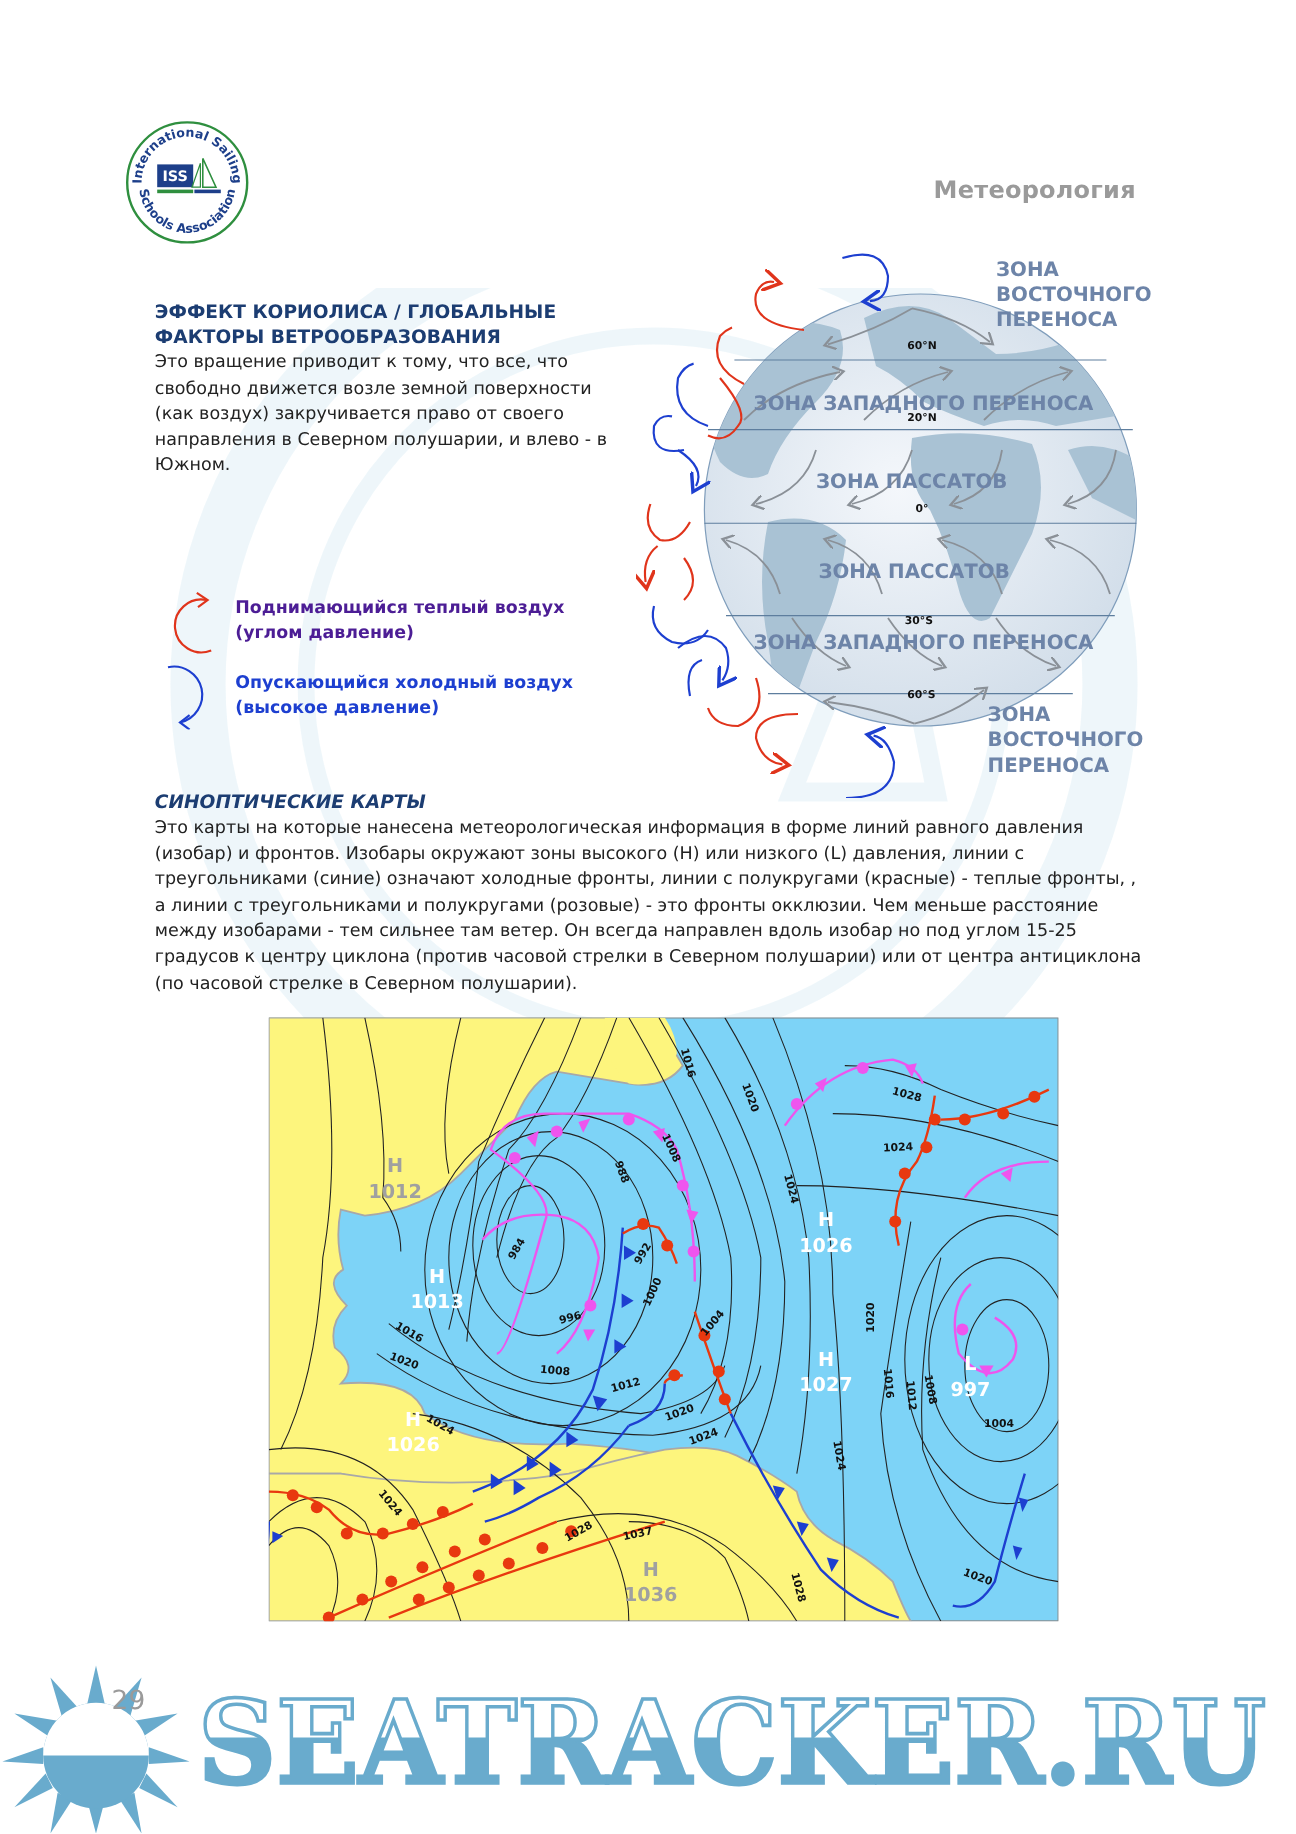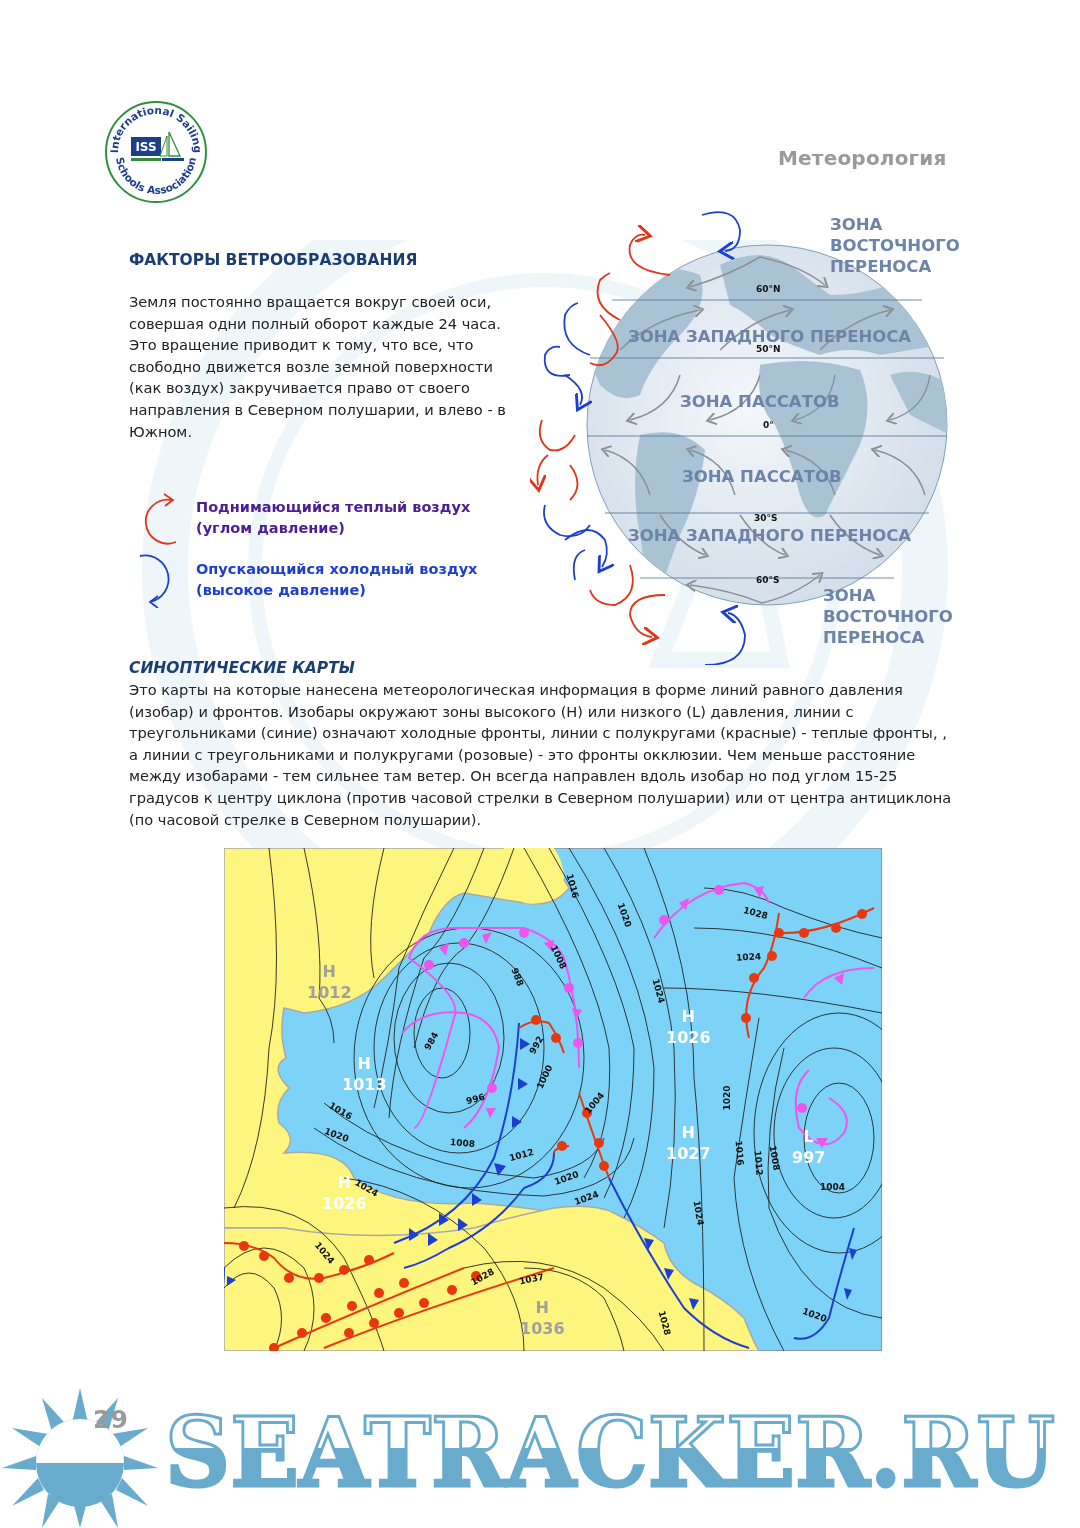--- a/index.html
+++ b/index.html
@@ -24,21 +24,21 @@
   .cold { color: #1d3fd0; }
   .globe-wrap { left: 530px; top: 195px; width: 440px; height: 470px; }
   .zone-label { position: absolute; font-size: 16.5px; font-weight: bold; color: #6d84a8; text-align: left; line-height: 21px; }
   .lat-label { position: absolute; font-size: 9px; font-weight: bold; color: #111; }
   .sec2-title { left: 129px; top: 658px; font-style: italic; }
   .sec2-body { left: 129px; top: 679px; width: 830px; font-size: 14.6px; line-height: 21.6px; color: #222; }
   .map { left: 224px; top: 848px; width: 658px; height: 503px; }
   .map-label { position: absolute; font-size: 16px; font-weight: bold; text-align: center; line-height: 21px; }
   .iso-label { position: absolute; font-size: 9px; font-weight: bold; color: #111; }
   .footer-sun { left: 0; top: 1378px; width: 160px; height: 150px; }
-  .page-num { left: 93px; top: 1405px; font-size: 25px; font-weight: bold; color: #9a9a9a; }
+  .page-num { left: 93px; top: 1405px; font-size: 22px; font-weight: normal; color: #9a9a9a; }
 </style>
 </head>
 <body>
 
 <svg class="watermark" viewBox="0 0 810 620">
   <circle cx="405" cy="330" r="380" fill="none" stroke="#1d8fc0" stroke-width="46"></circle>
   <circle cx="405" cy="330" r="290" fill="none" stroke="#1d8fc0" stroke-width="14"></circle>
   <path d="M520 420 L600 220 L640 420 Z" fill="none" stroke="#1d8fc0" stroke-width="16"></path>
 </svg>
 
@@ -60,24 +60,24 @@
     <rect x="27" y="58" width="30" height="3" fill="#2f8f3f"></rect>
     <path d="M65 32 L65 56 L76 56 Z" fill="none" stroke="#2f8f3f" stroke-width="1.3"></path>
     <path d="M63 36 L63 56 L56 56 Z" fill="none" stroke="#2f8f3f" stroke-width="1"></path>
     <rect x="58" y="58" width="22" height="3" fill="#1d3f8a"></rect>
   </svg>
 </div>
 
 <div class="abs page-title">Метеорология</div>
 
 <div class="abs sec-title sec1-title">
+  <div>ЭФФЕКТ КОРИОЛИСА / ГЛОБАЛЬНЫЕ</div>
   <div>ФАКТОРЫ ВЕТРООБРАЗОВАНИЯ</div>
 </div>
 <div class="abs sec1-body">
-  <div>Земля постоянно вращается вокруг своей оси, совершая одни полный оборот каждые 24 часа.</div>
   <div>Это вращение приводит к тому, что все, что свободно движется возле земной поверхности (как воздух) закручивается право от своего направления в Северном полушарии, и влево - в Южном.</div>
 </div>
 
 <div class="abs legend-row legend1">
   <svg width="48" height="56" viewBox="0 0 48 56">
     <path d="M40 52 A22 22 0 1 1 36 10" fill="none" stroke="#e0341b" stroke-width="1.8"></path>
     <path d="M28 4 L37 10 L29 16" fill="none" stroke="#e0341b" stroke-width="1.8"></path>
   </svg>
   <div class="legend-text warm">
     <div>Поднимающийся теплый воздух</div>
@@ -190,21 +190,21 @@
   <div class="zone-label" style="left:98px;top:131px">ЗОНА ЗАПАДНОГО ПЕРЕНОСА</div>
   <div class="zone-label" style="left:150px;top:196px">ЗОНА ПАССАТОВ</div>
   <div class="zone-label" style="left:152px;top:271px">ЗОНА ПАССАТОВ</div>
   <div class="zone-label" style="left:98px;top:330px">ЗОНА ЗАПАДНОГО ПЕРЕНОСА</div>
   <div class="zone-label" style="left:293px;top:390px">
     <div>ЗОНА</div>
     <div>ВОСТОЧНОГО</div>
     <div>ПЕРЕНОСА</div>
   </div>
   <div class="lat-label" style="left:226px;top:89px">60°N</div>
-  <div class="lat-label" style="left:226px;top:149px">50°N</div>
+  <div class="lat-label" style="left:226px;top:149px">20°N</div>
   <div class="lat-label" style="left:233px;top:225px">0°</div>
   <div class="lat-label" style="left:224px;top:318px">30°S</div>
   <div class="lat-label" style="left:226px;top:380px">60°S</div>
 </div>
 
 <div class="abs sec-title sec2-title">СИНОПТИЧЕСКИЕ КАРТЫ</div>
 <div class="abs sec2-body">Это карты на которые нанесена метеорологическая информация в форме линий равного давления (изобар) и фронтов. Изобары окружают зоны высокого (Н) или низкого (L) давления, линии с треугольниками (синие) означают холодные фронты, линии с полукругами (красные) - теплые фронты, , а линии с треугольниками и полукругами (розовые) - это фронты окклюзии. Чем меньше расстояние между изобарами - тем сильнее там ветер. Он всегда направлен вдоль изобар но под углом 15-25 градусов к центру циклона (против часовой стрелки в Северном полушарии) или от центра антициклона (по часовой стрелке в Северном полушарии).</div>
 
 <div class="abs map">
   <svg width="658" height="503" viewBox="0 0 658 503" style="position:absolute;left:0;top:0">

